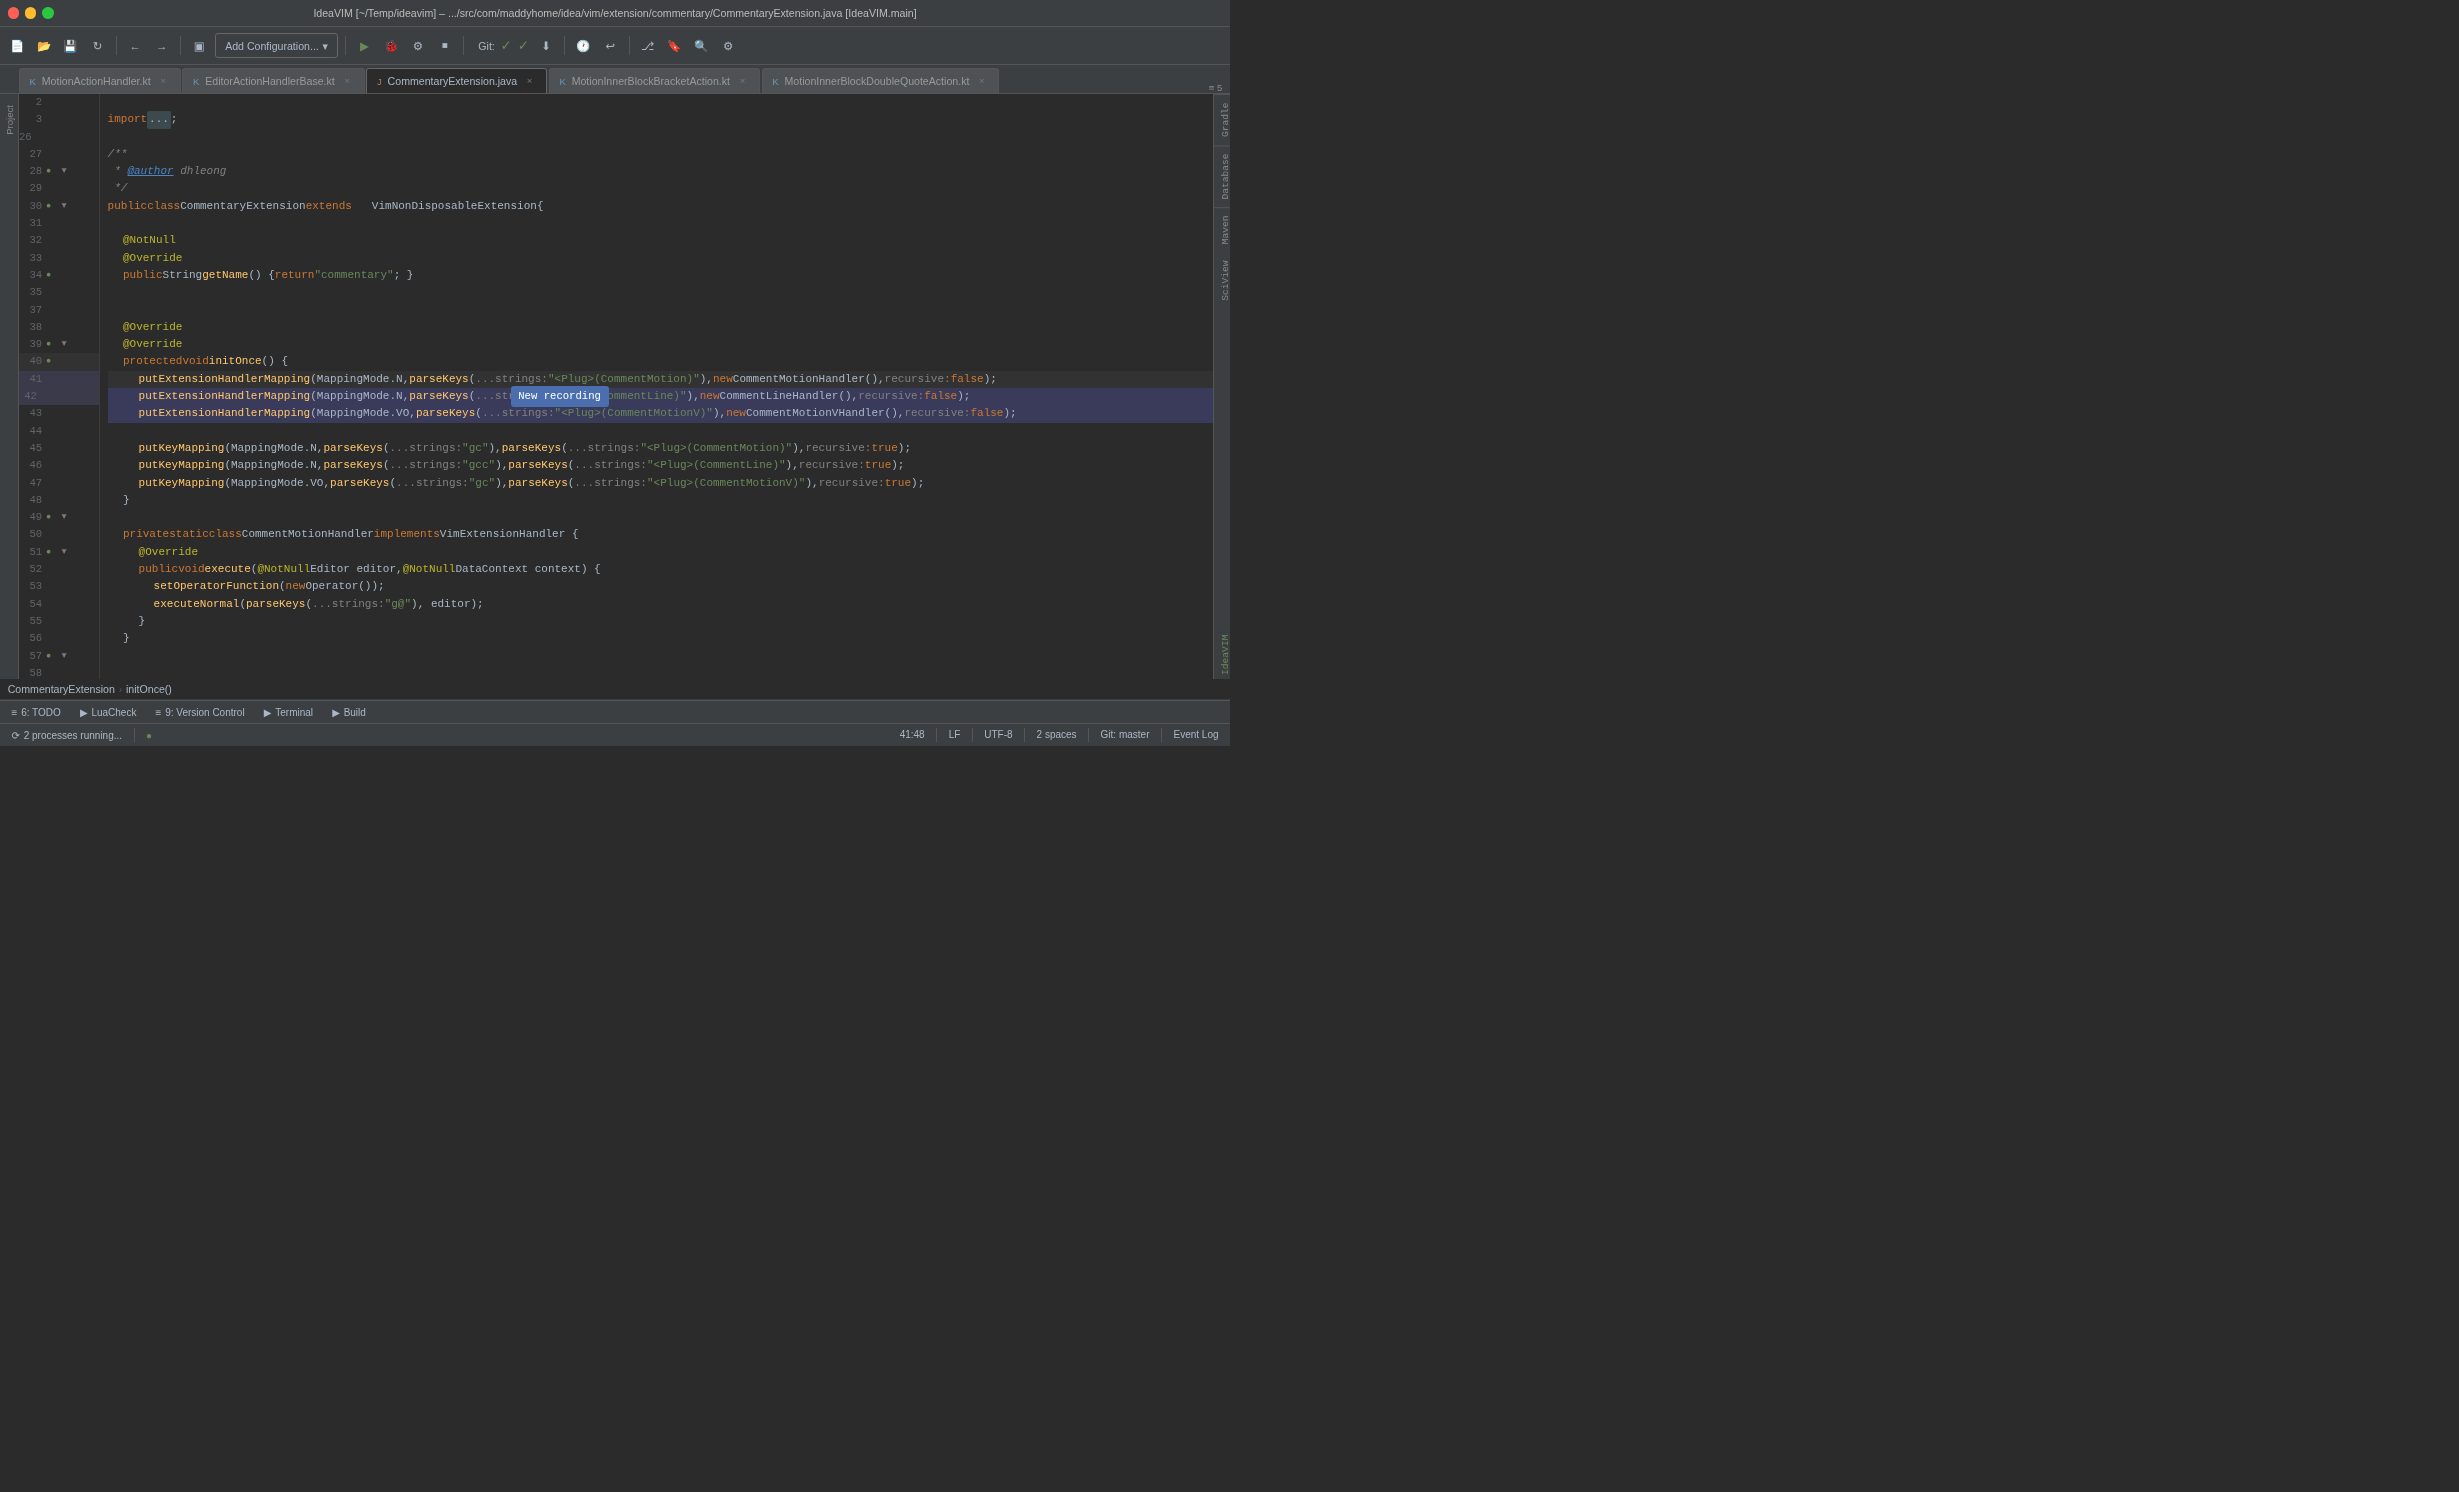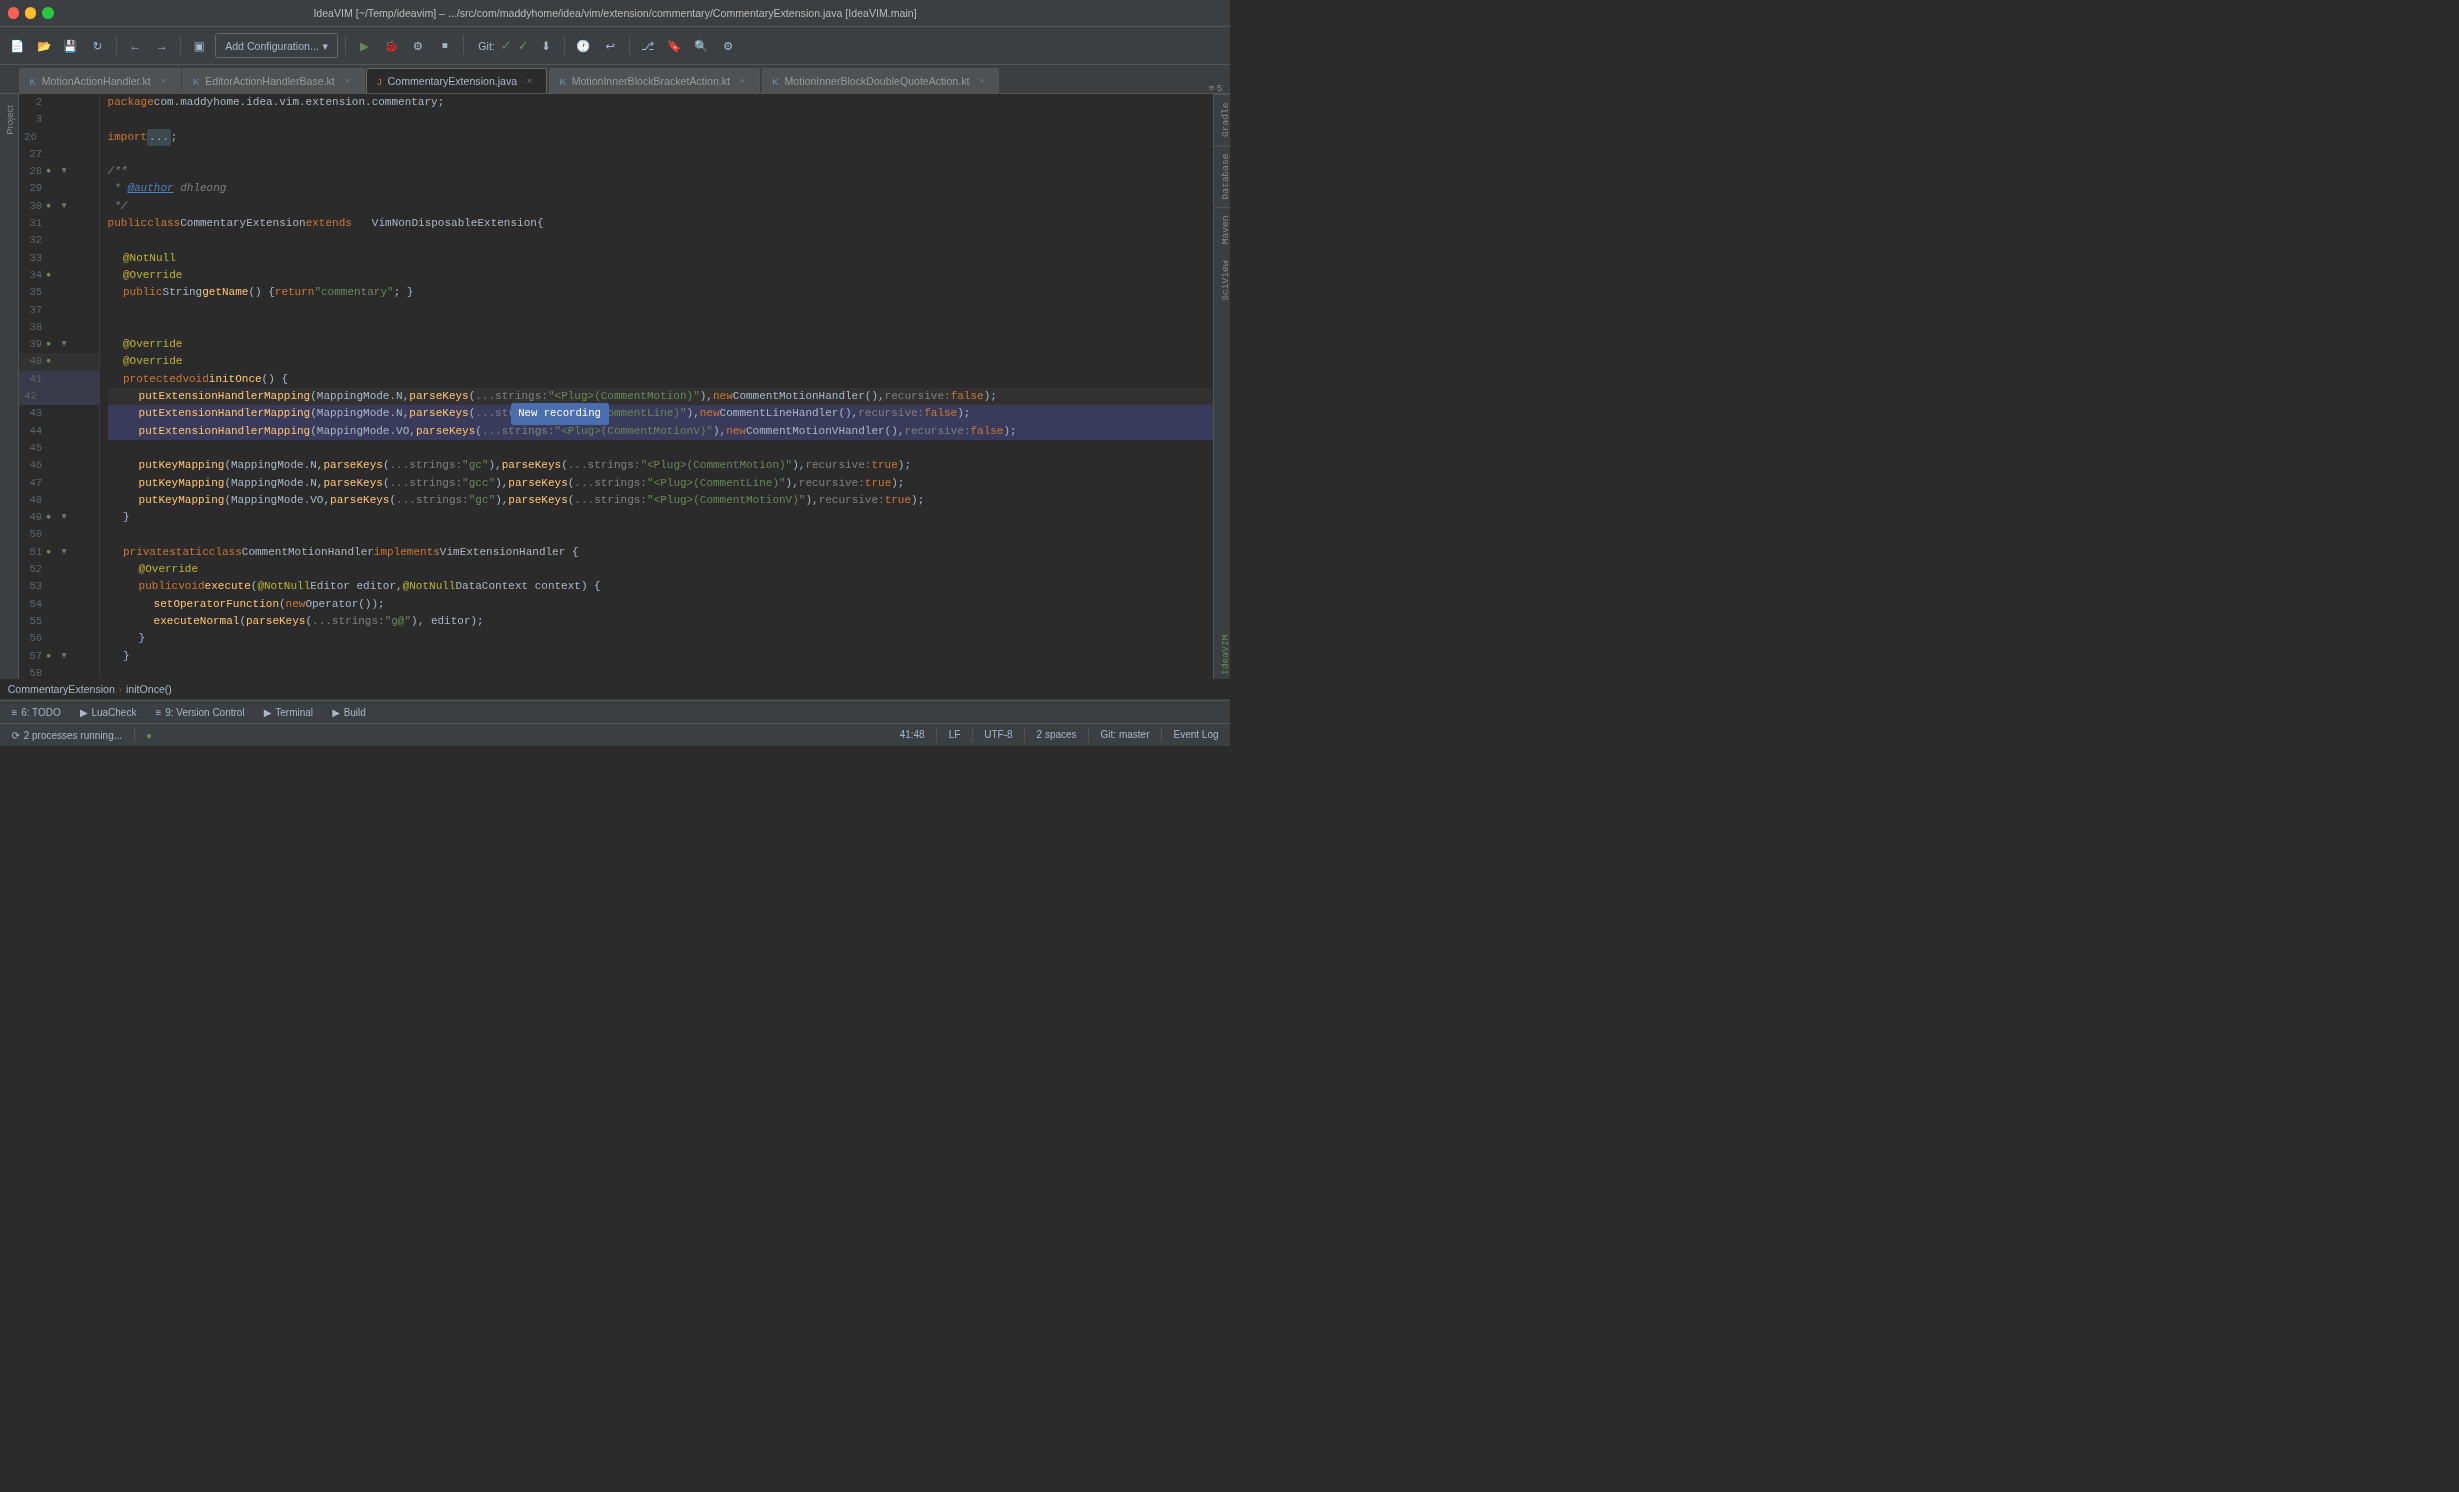--- a/index.html
+++ b/index.html
@@ -373,21 +373,21 @@
             <span style="min-width:27px; text-align:right; padding-right:3.8px; color:#606366; font-size:10.6px; line-height:17.3px; font-family:'Courier New',monospace;">2</span>
             <span style="width:15.4px;"></span>
             <span style="width:11.5px;"></span>
           </div>
         <div style="display:flex; height:17.3px;">
             <span style="min-width:27px; text-align:right; padding-right:3.8px; color:#606366; font-size:10.6px; line-height:17.3px; font-family:'Courier New',monospace;">3</span>
             <span style="width:15.4px;"></span>
             <span style="width:11.5px;"></span>
           </div>
         <div style="display:flex; height:17.3px;">
-            <span style="min-width:27px; text-align:center; padding-right:3.8px; color:#606366; font-size:10.6px; line-height:17.3px; font-family:'Courier New',monospace;">26</span>
+            <span style="min-width:27px; text-align:left; padding-right:3.8px; color:#606366; font-size:10.6px; line-height:17.3px; font-family:'Courier New',monospace;">26</span>
             <span style="width:15.4px;"></span>
             <span style="width:11.5px;"></span>
           </div>
         <div style="display:flex; height:17.3px;">
             <span style="min-width:27px; text-align:right; padding-right:3.8px; color:#606366; font-size:10.6px; line-height:17.3px; font-family:'Courier New',monospace;">27</span>
             <span style="width:15.4px;"></span>
             <span style="width:11.5px;"></span>
           </div>
         <div style="display:flex; height:17.3px;">
             <span style="min-width:27px; text-align:right; padding-right:3.8px; color:#606366; font-size:10.6px; line-height:17.3px; font-family:'Courier New',monospace;">28</span>
@@ -547,23 +547,20 @@
         <div style="display:flex; height:17.3px;">
             <span style="min-width:27px; text-align:right; padding-right:3.8px; color:#606366; font-size:10.6px; line-height:17.3px; font-family:'Courier New',monospace;">58</span>
             <span style="width:15.4px;"></span>
             <span style="width:11.5px;"></span>
           </div>
 
       </div>
 
       <div id="code-area" style="flex:1; overflow:auto; padding-left:7.7px; font-family:'Courier New',monospace; font-size:11px; line-height:17.3px;">
 
-        <div class="code-line">
-          <span style="color:#cc7832;">package</span> <span style="color:#a9b7c6;">com.maddyhome.idea.vim.extension.commentary;</span>
-        </div>
 
         <div class="code-line">&nbsp;</div>
 
         <div class="code-line">
           <span style="color:#cc7832;">import</span> <span style="background:#3d4a4d; color:#a9b7c6; border-radius:1.9px; padding:0 1.9px;">...</span><span style="color:#a9b7c6;">;</span>
         </div>
 
         <div class="code-line">&nbsp;</div>
 
         <div class="code-line">

